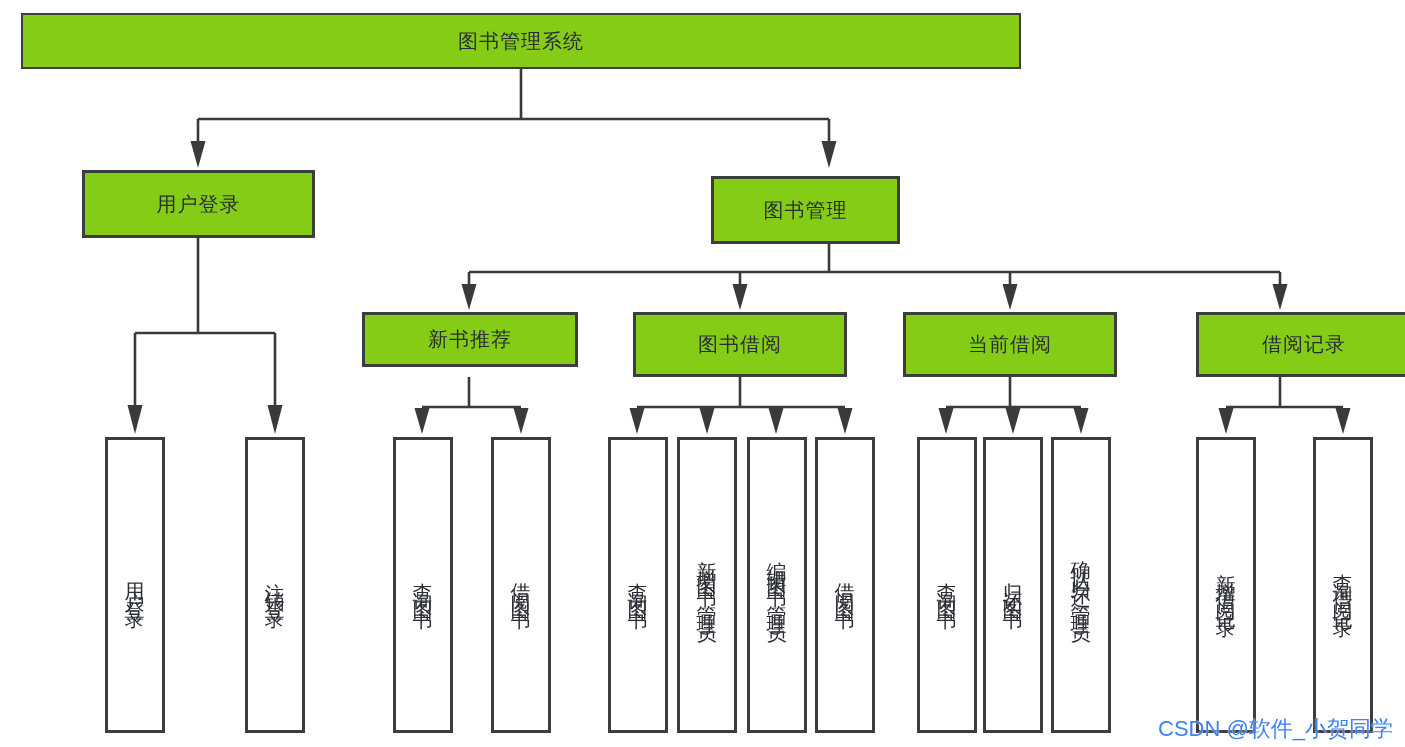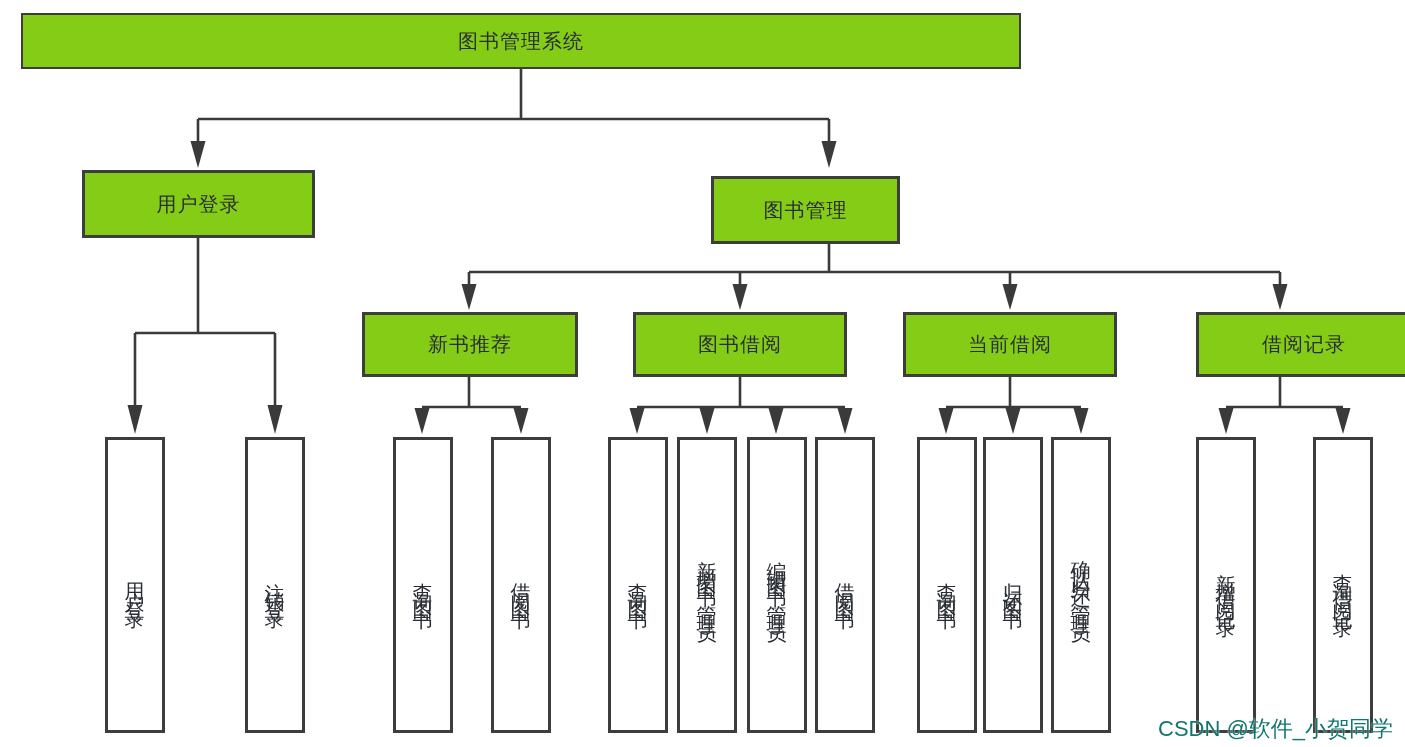--- a/index.html
+++ b/index.html
@@ -51,21 +51,21 @@
     line-height: 1.2;
     letter-spacing: 9px;
     color: #2a2e34;
     white-space: nowrap;
   }
   .watermark {
     position: absolute;
     left: 1158px;
     top: 714px;
     font-size: 22px;
-    color: #0f766e;
+    color: #3b82f6;
     text-shadow: 0 0 2px #ffffff;
     z-index: 3;
     white-space: nowrap;
   }
 </style>
 </head>
 <body>
 
 <div class="stage">
 
@@ -98,21 +98,21 @@
       <polygon points="1218.5,408 1233.5,408 1226,434"></polygon>
       <polygon points="1335.5,408 1350.5,408 1343,434"></polygon>
     </g>
   </svg>
 
   <div class="hbox root-box" style="left:21px; top:13px; width:1000px; height:56px;">图书管理系统</div>
 
   <div class="hbox" style="left:82px; top:170px; width:233px; height:68px;">用户登录</div>
   <div class="hbox" style="left:711px; top:176px; width:189px; height:68px;text-align:right;">图书管理</div>
 
-  <div class="hbox" style="left:362px; top:312px; width:216px; height:65px;">新书推荐</div>
+  <div class="hbox" style="left:362px; top:312px; width:216px; height:55px;">新书推荐</div>
   <div class="hbox" style="left:633px; top:312px; width:214px; height:65px;">图书借阅</div>
   <div class="hbox" style="left:903px; top:312px; width:214px; height:65px;">当前借阅</div>
   <div class="hbox" style="left:1196px; top:312px; width:216px; height:65px;">借阅记录</div>
 
   <div class="vbox" style="left:105px;">
     <span class="vtext">用户登录</span>
   </div>
   <div class="vbox" style="left:245px;">
     <span class="vtext">注销登录</span>
   </div>

